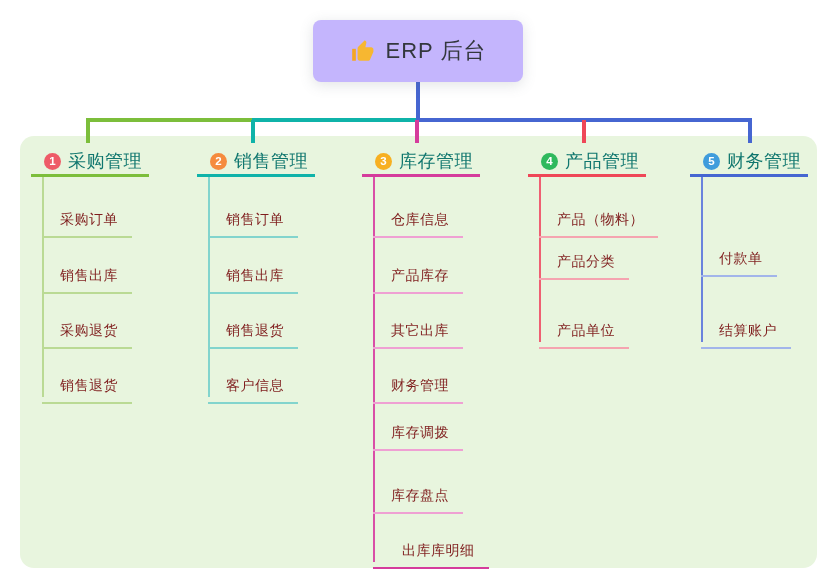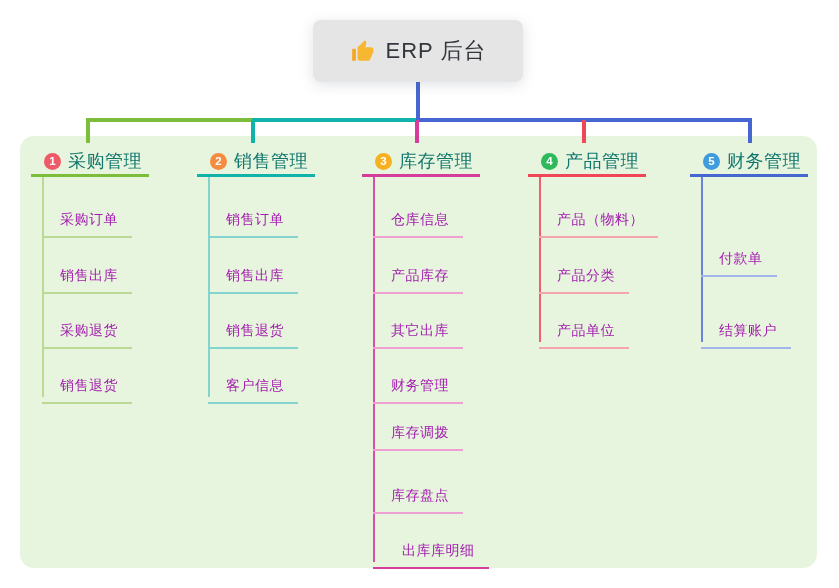--- a/index.html
+++ b/index.html
@@ -7,21 +7,21 @@
     position:relative;width:839px;height:588px;overflow:hidden;
     font-family:"Liberation Sans","DejaVu Sans",sans-serif;
     background:#ffffff;
   }
   .panel{
     position:absolute;left:20px;top:136px;width:797px;height:432px;
     border-radius:14px;
   }
   .root-card{
     position:absolute;left:313px;top:20px;width:210px;height:62px;
-    background:#e5e5e5;border-radius:8px;
+    background:#c4b5fd;border-radius:8px;
     box-shadow:0 3px 14px rgba(90,100,110,0.18);
     display:flex;align-items:center;justify-content:center;gap:10px;
     font-size:22px;font-weight:500;color:#33373d;letter-spacing:1px;
   }
   .root-card svg{display:block;}
   .conn{position:absolute;}
   .branch{position:absolute;top:148px;width:118px;}
   .head{
     height:26px;border-bottom:3px solid;display:flex;align-items:center;
     padding-left:13px;gap:7px;box-sizing:content-box;cursor:default;
@@ -30,21 +30,21 @@
     width:17px;height:17px;border-radius:50%;flex:0 0 17px;
     color:#fff;font-size:11.5px;font-weight:bold;line-height:17px;
     text-align:center;
   }
   .btitle{font-size:18px;color:#0f766e;letter-spacing:0.5px;white-space:nowrap;}
   .vline{position:absolute;left:11px;top:29px;width:2px;}
   .child{
     position:absolute;left:11px;height:28px;
     display:flex;align-items:flex-end;
     padding:0 14px 7px 18px;border-bottom:2px solid;
-    font-size:14px;color:#a21caf;white-space:nowrap;letter-spacing:0.5px;
+    font-size:14px;color:#7f1d1d;white-space:nowrap;letter-spacing:0.5px;
   }
 </style>
 </head>
 <body>
 
 <div class="stage">
 
   <div class="panel" style="background: rgb(232, 245, 222);"></div>
 
   <div class="conn" style="left: 416px; top: 82px; width: 4px; height: 38px; background: rgb(70, 102, 209);"></div>
@@ -138,21 +138,21 @@
 
   <div class="branch" style="left:528px;">
     <div class="head" style="border-bottom-color: rgb(239, 71, 88);">
       <span class="badge" style="background: rgb(47, 185, 93);">4</span>
       <span class="btitle">产品管理</span>
     </div>
     <div class="vline" style="background: rgb(239, 95, 114); height: 165px;"></div>
   <div class="child" style="top: 53px; border-bottom-color: rgb(245, 164, 176);">
         <span>产品（物料）</span>
       </div>
-      <div class="child" style="top: 109px; border-bottom-color: rgb(245, 164, 176); text-align: right;">
+      <div class="child" style="top: 95px; border-bottom-color: rgb(245, 164, 176); text-align: right;">
         <span>产品分类</span>
       </div>
       <div class="child" style="top: 164px; border-bottom-color: rgb(245, 164, 176);">
         <span>产品单位</span>
       </div>
     </div>
 
   <div class="branch" style="left:690px;">
     <div class="head" style="border-bottom-color: rgb(70, 102, 209);">
       <span class="badge" style="background: rgb(63, 156, 220);">5</span>

